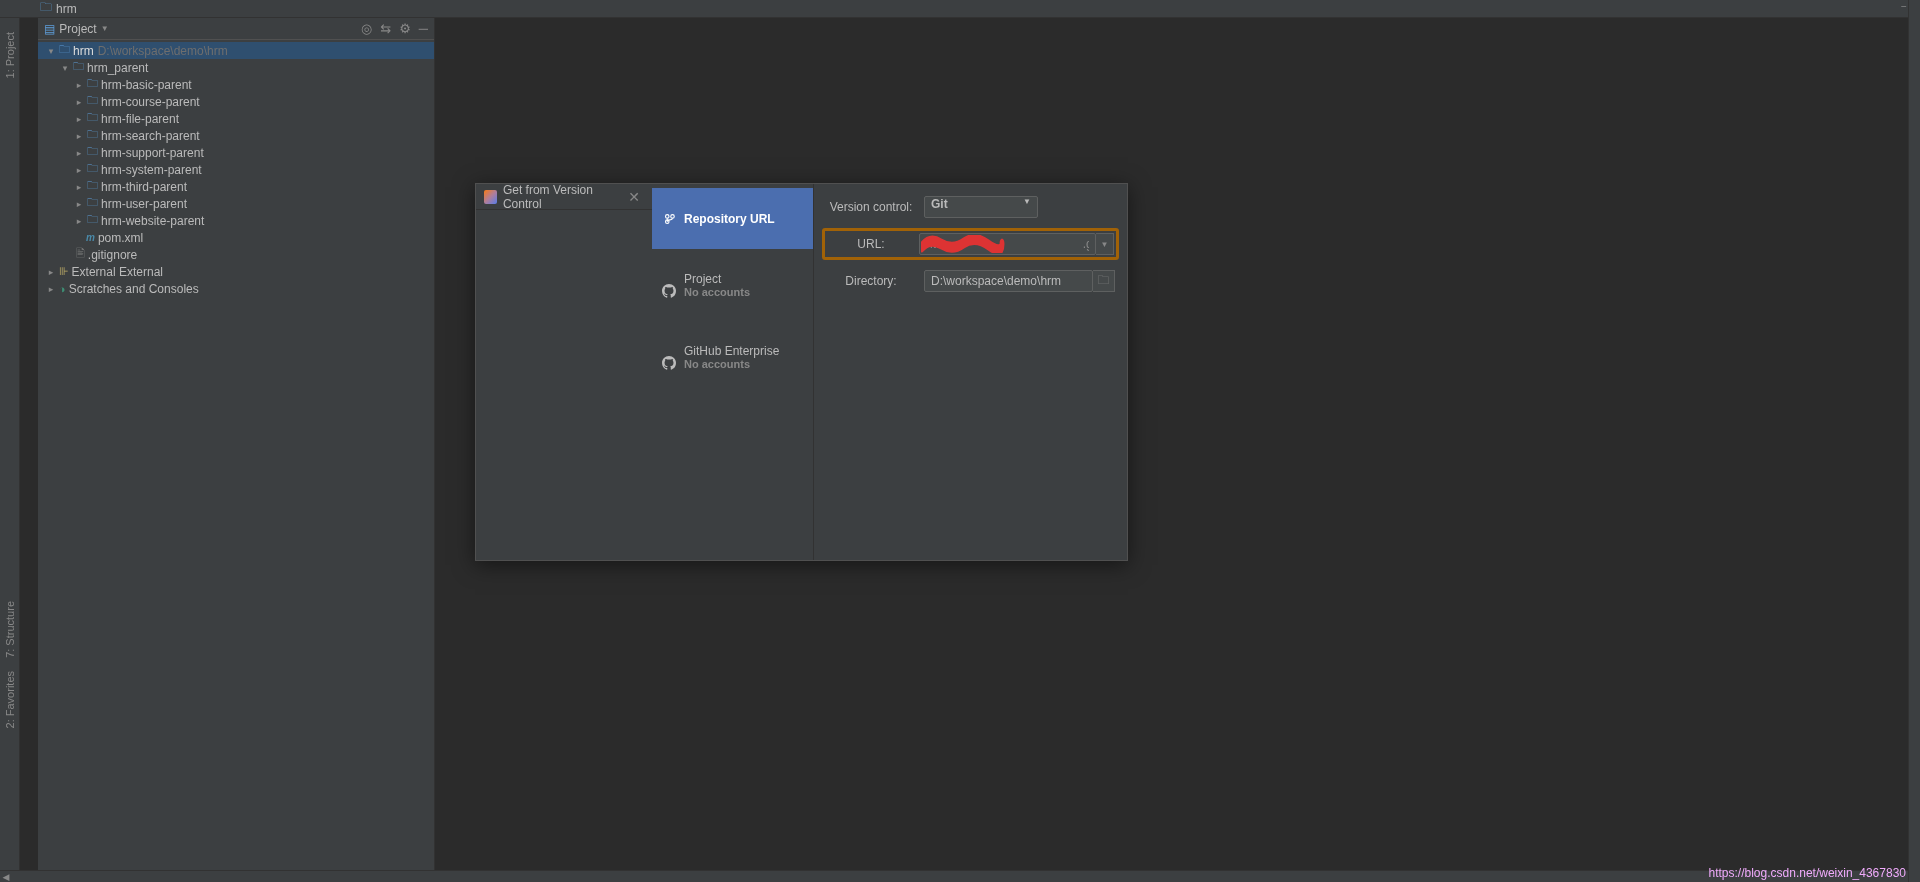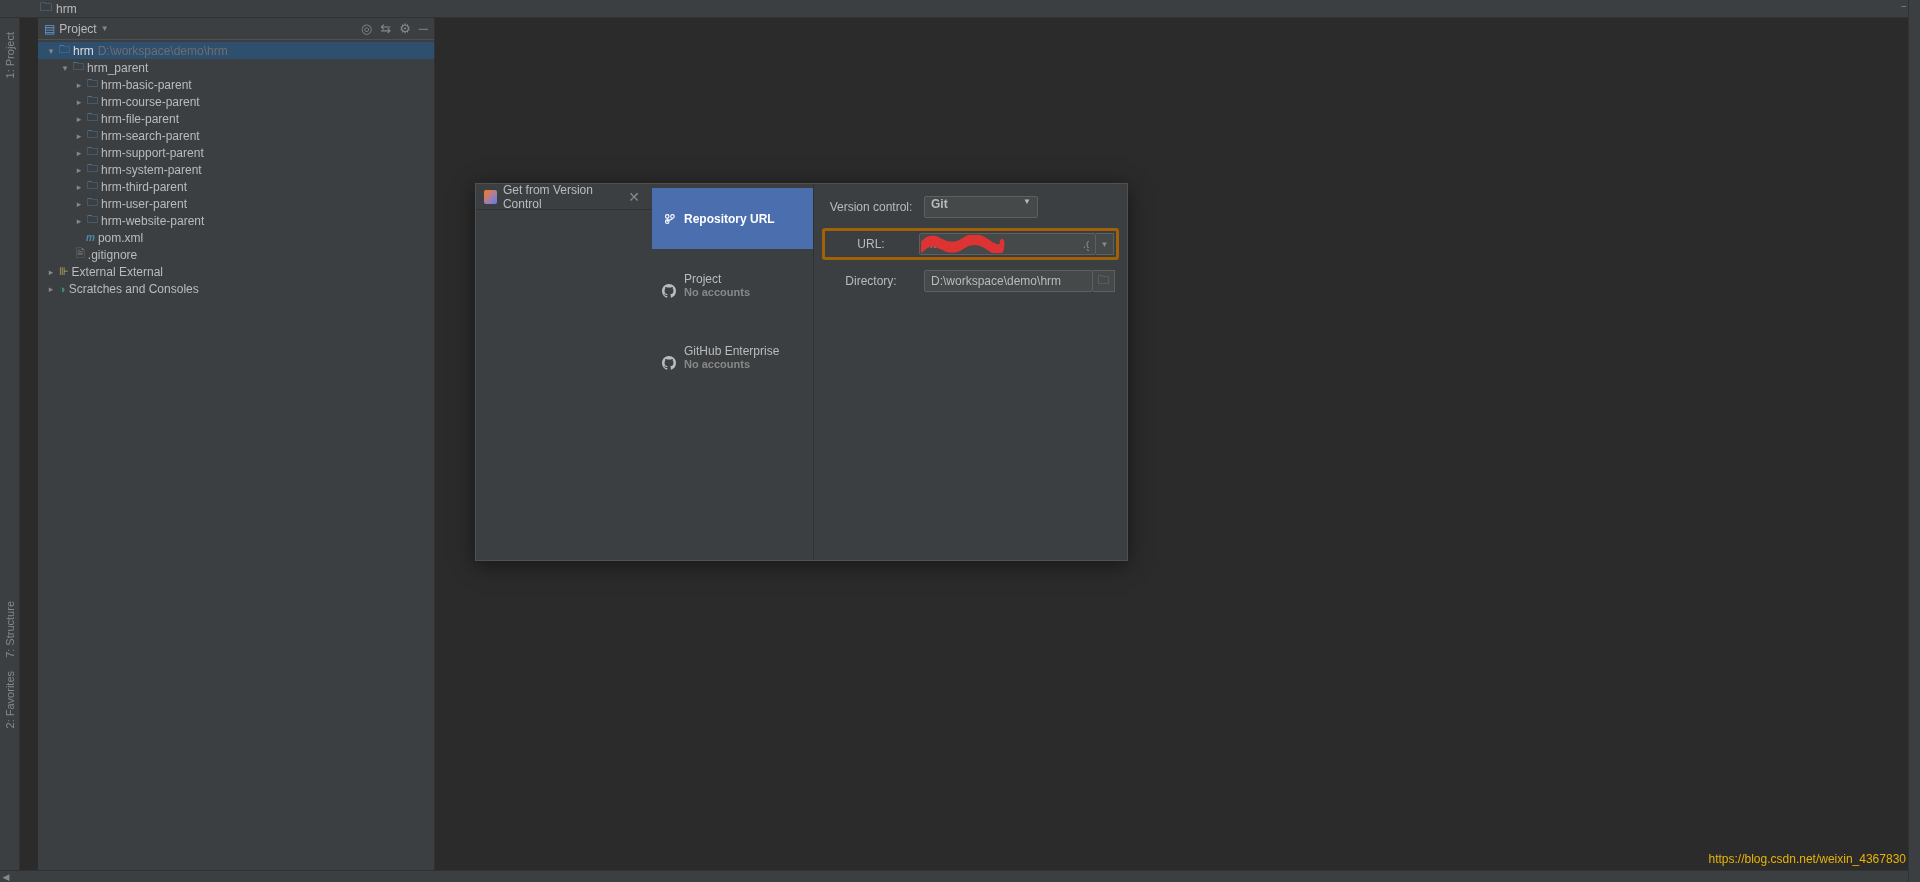--- a/index.html
+++ b/index.html
@@ -76,21 +76,21 @@
     .url-dropdown-btn { width: 18px; height: 22px; background: #45494a; border: 1px solid #5e6060; border-left: none; display: flex; align-items: center; justify-content: center; cursor: pointer; color: #888; font-size: 8px; }
     .redacted-overlay { position: absolute; left: 2px; top: 2px; right: 22px; bottom: 2px; pointer-events: none; }
     .redacted-overlay svg { width: 100%; height: 100%; }
     .browse-btn { width: 22px; height: 22px; background: #45494a; border: 1px solid #5e6060; border-left: none; display: flex; align-items: center; justify-content: center; cursor: pointer; color: #888; }
     
     .dialog-footer { height: 40px; border-top: 1px solid #323232; display: flex; align-items: center; justify-content: flex-end; padding: 0 10px; gap: 8px; background: #3c3f41; }
     .btn { min-width: 58px; height: 24px; border: 1px solid #5e6060; background: #4c5052; color: #bbbbbb; font-size: 12px; cursor: pointer; border-radius: 3px; padding: 0 14px; }
     .btn.primary { background: #365880; border-color: #4878a8; color: #dcdcdc; }
     
     
-    .watermark { position: absolute; right: 14px; bottom: 16px; color: #eab308; font-size: 12px; }
+    .watermark { position: absolute; right: 14px; bottom: 2px; color: #f0abfc; font-size: 12px; }
     
     .scrollbar-bottom { position: absolute; left: 0px; bottom: 0; right: 12px; height: 12px; background: #3c3f41; border-top: 1px solid #323232; display:flex; }
     .scrollbar-bottom .left-arrow { width: 12px; color: #888; text-align: center; font-size: 9px; cursor: pointer; line-height: 12px;}
   </style>
 </head>
 <body>
 
 <div class="breadcrumb-bar">
   <span class="folder-icon">🗀</span>
   <span>hrm</span>

